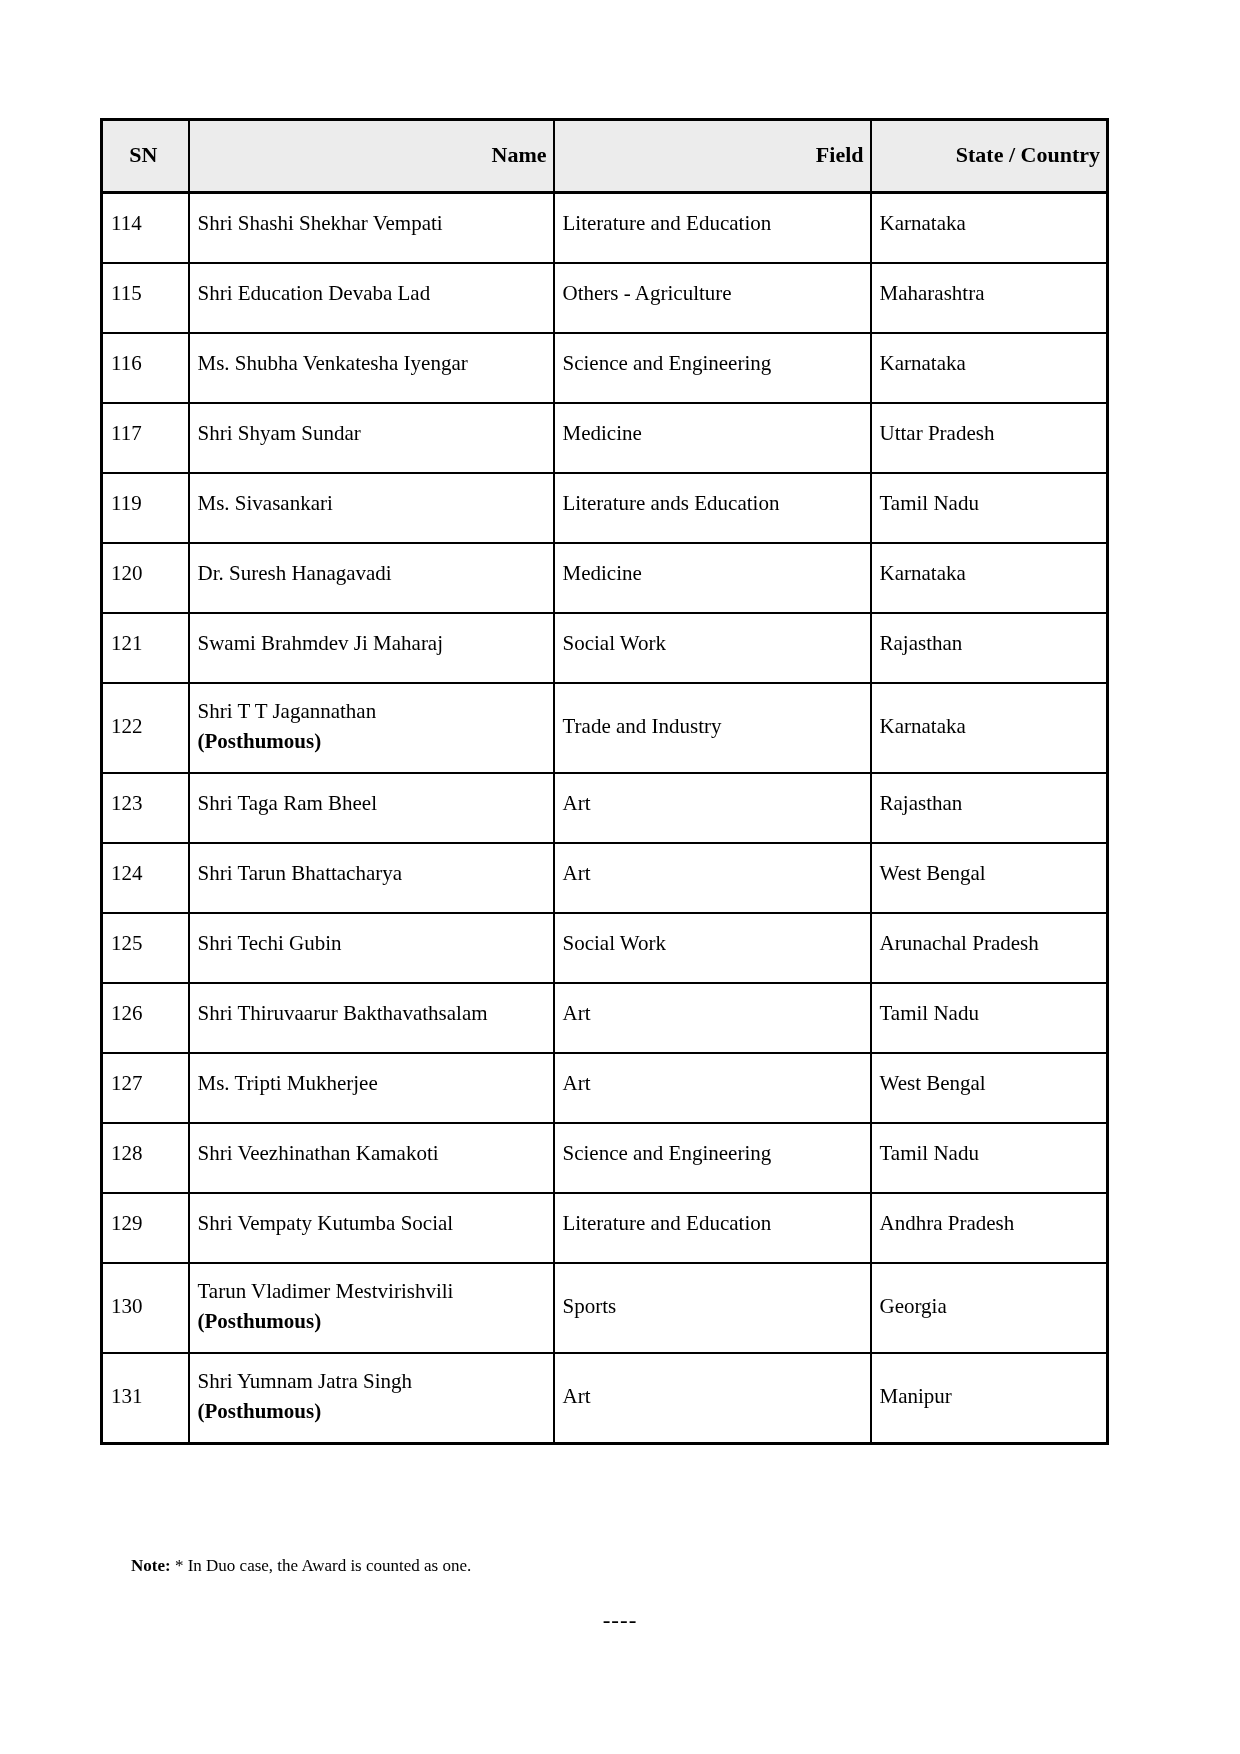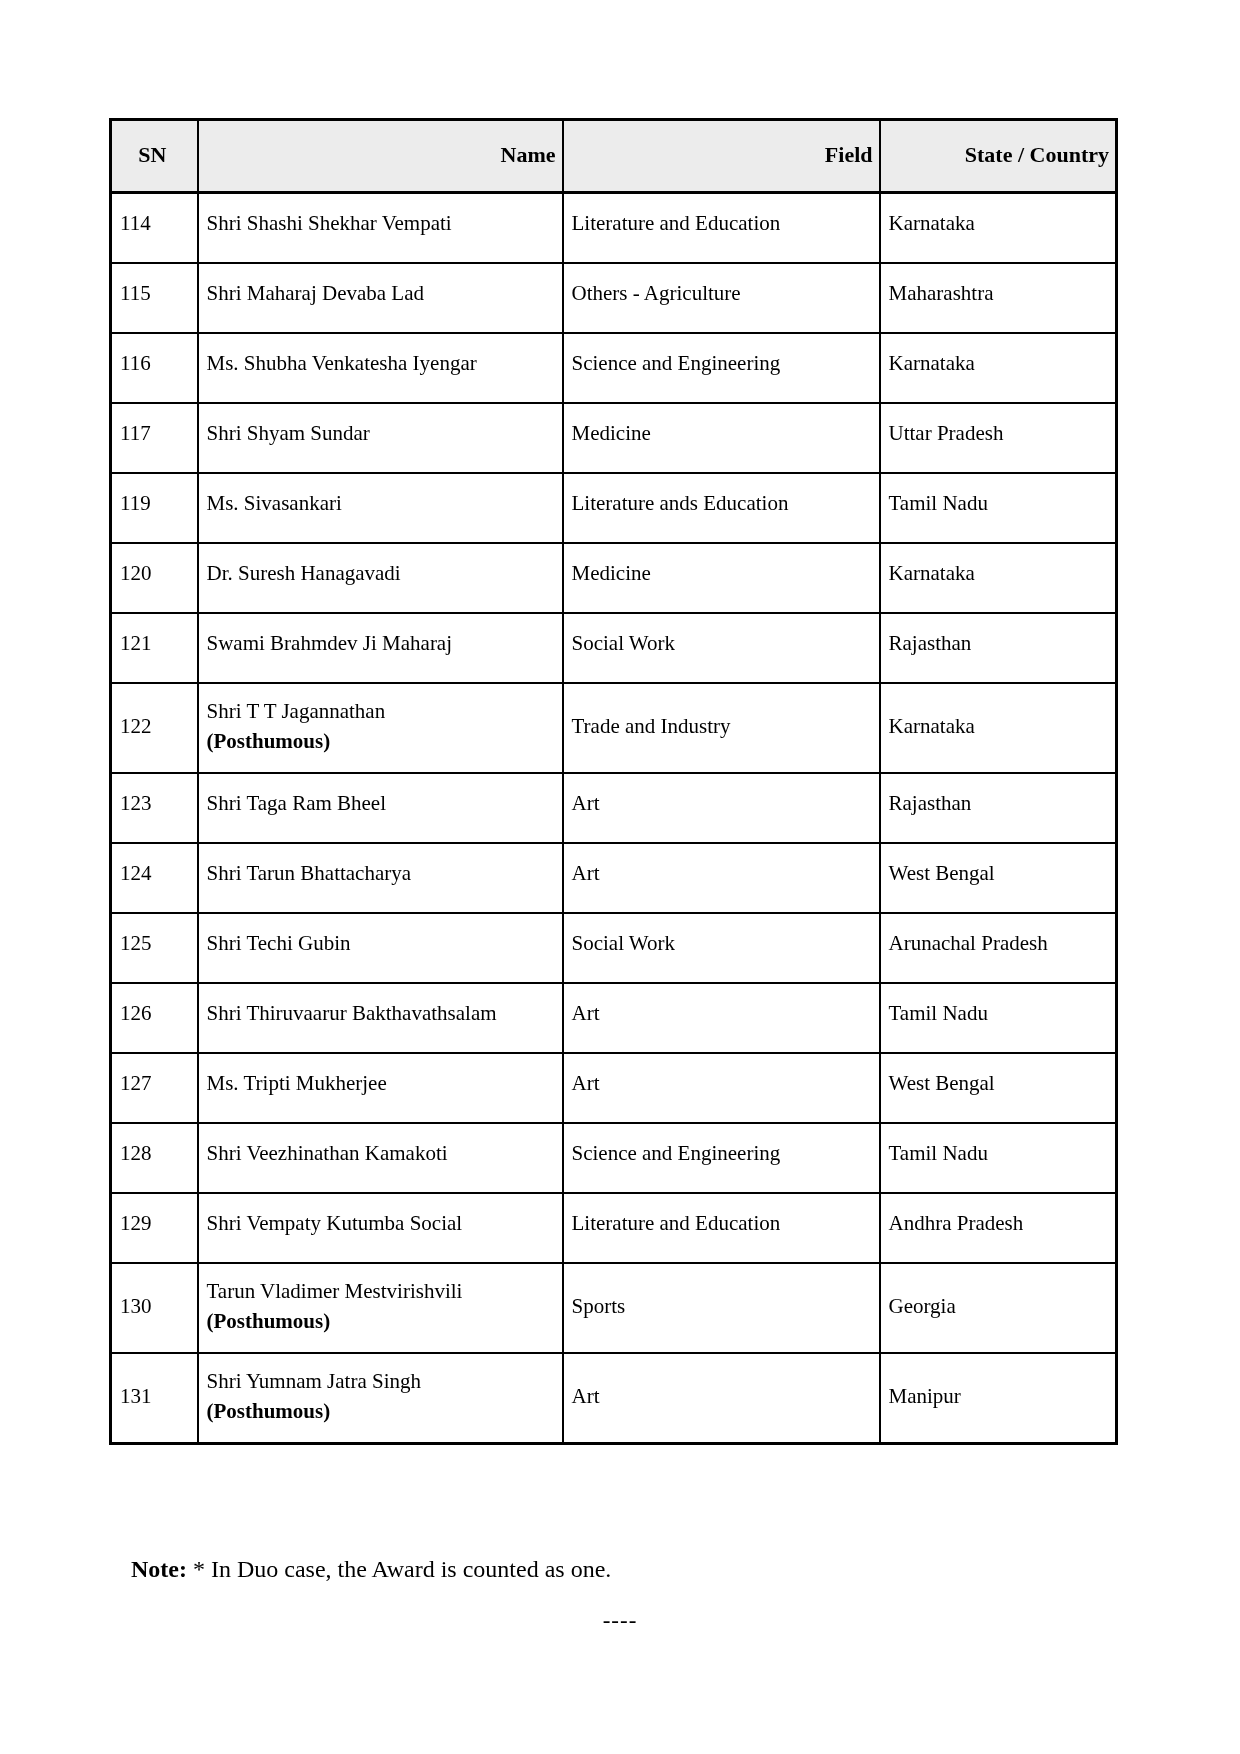--- a/index.html
+++ b/index.html
@@ -9,21 +9,21 @@
   }
   body {
     width: 1240px;
     height: 1754px;
     position: relative;
     font-family: "Liberation Serif", serif;
     color: #000000;
   }
   .table-wrap {
     position: absolute;
-    left: 109px;
+    left: 100px;
     top: 118px;
   }
   table.awards {
     border-collapse: collapse;
     table-layout: fixed;
     width: 1006px;
     border: 3px solid #000000;
   }
   col.c-sn    { width: 87px;  }
   col.c-name  { width: 365px; }
@@ -54,21 +54,21 @@
   }
   tr.tall td { height: 80px; padding-bottom: 6px; }
   td.sn-cell { text-align: left; padding-left: 2px; padding-right: 2px; }
   .name-line { display: block; }
   .posthumous { display: block; font-weight: bold; }
 
   .note {
     position: absolute;
     left: 131px;
     top: 1556px;
-    font-size: 24px;
+    font-size: 17px;
     white-space: nowrap;
   }
   .note b { font-weight: bold; }
   .end-dashes {
     position: absolute;
     left: 0;
     top: 1608px;
     width: 1240px;
     text-align: center;
     font-size: 23px;
@@ -99,21 +99,21 @@
           <td class="sn-cell">114</td>
           <td class="name-cell">
             <span class="name-line">Shri Shashi Shekhar Vempati</span>
           </td>
           <td>Literature and Education</td>
           <td>Karnataka</td>
         </tr>
         <tr>
           <td class="sn-cell">115</td>
           <td class="name-cell">
-            <span class="name-line">Shri Maharaj Devaba Lad</span>
+            <span class="name-line">Shri Education Devaba Lad</span>
           </td>
           <td>Others - Agriculture</td>
           <td>Maharashtra</td>
         </tr>
         <tr>
           <td class="sn-cell">116</td>
           <td class="name-cell">
             <span class="name-line">Ms. Shubha Venkatesha Iyengar</span>
           </td>
           <td>Science and Engineering</td>

